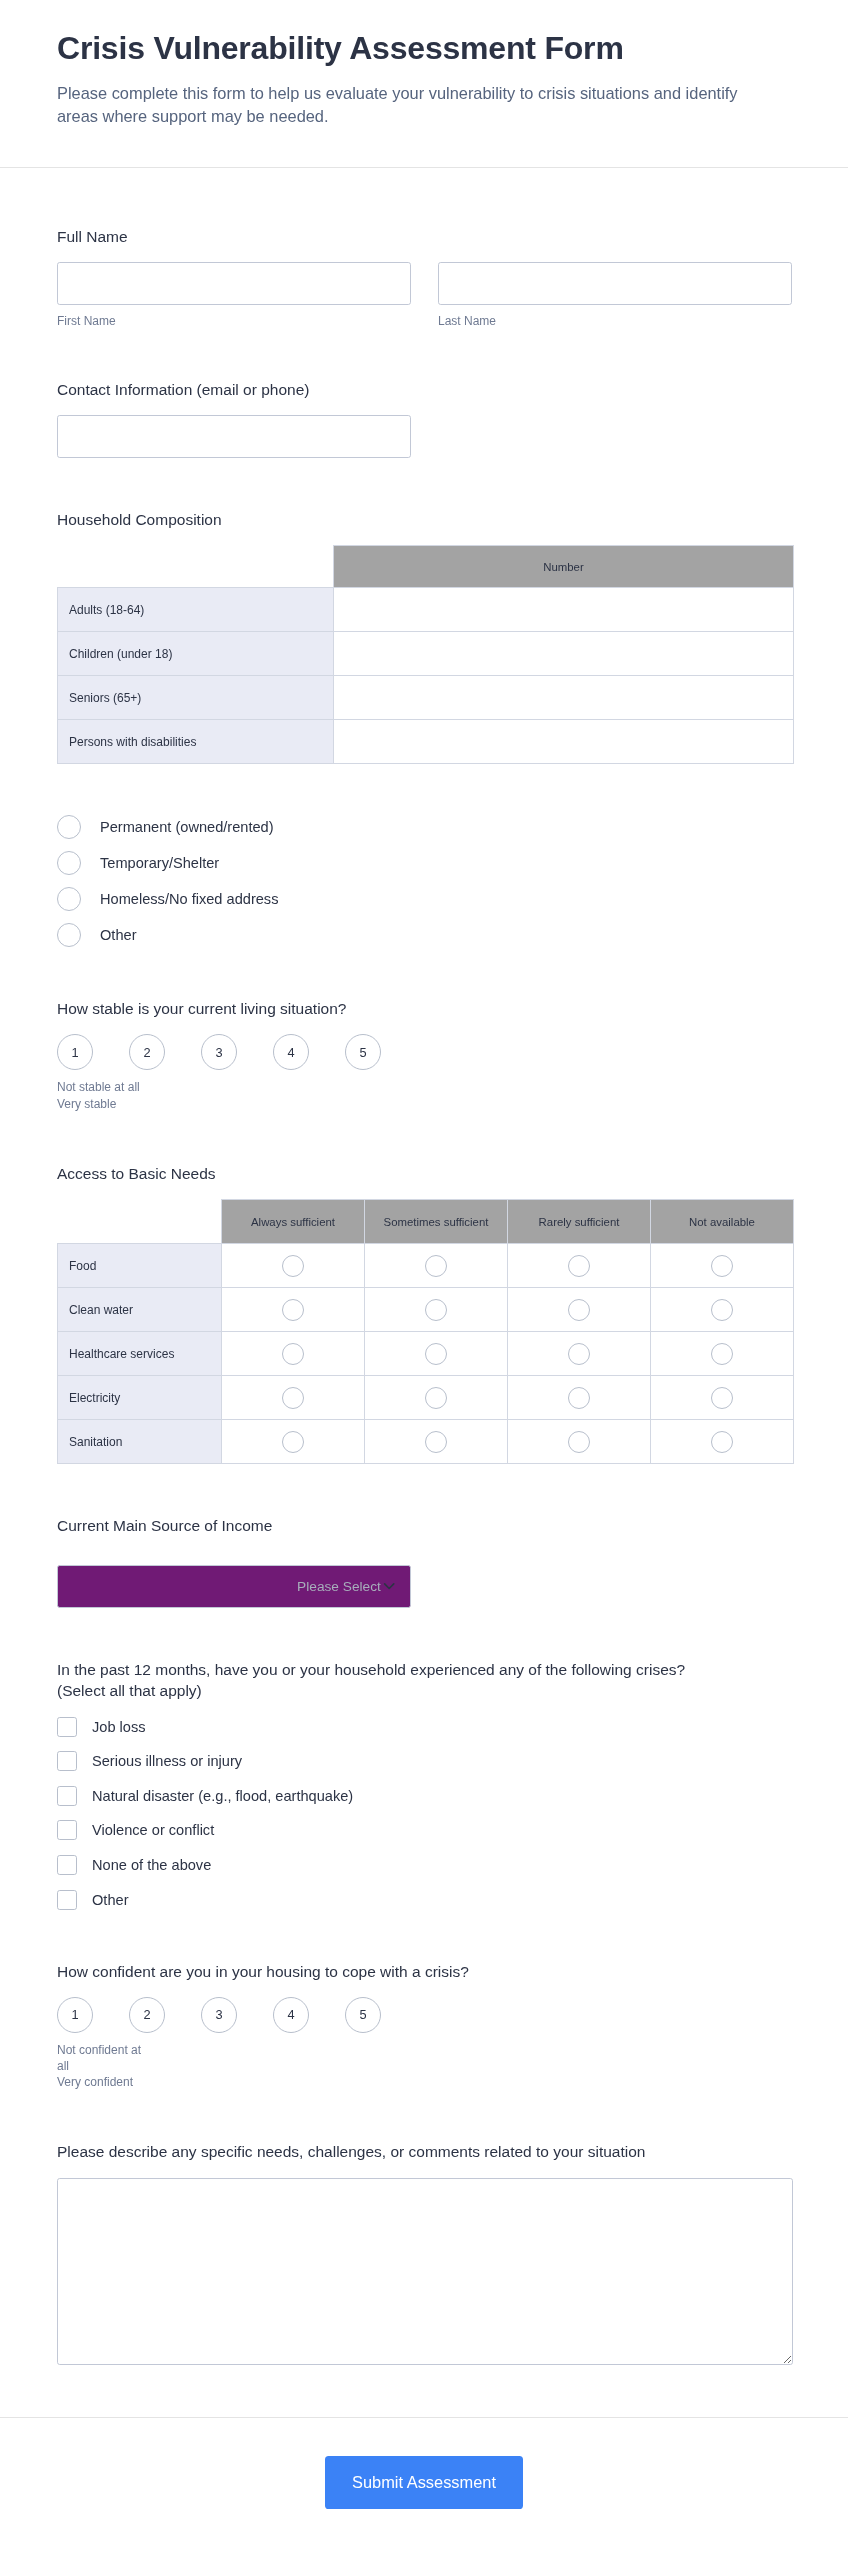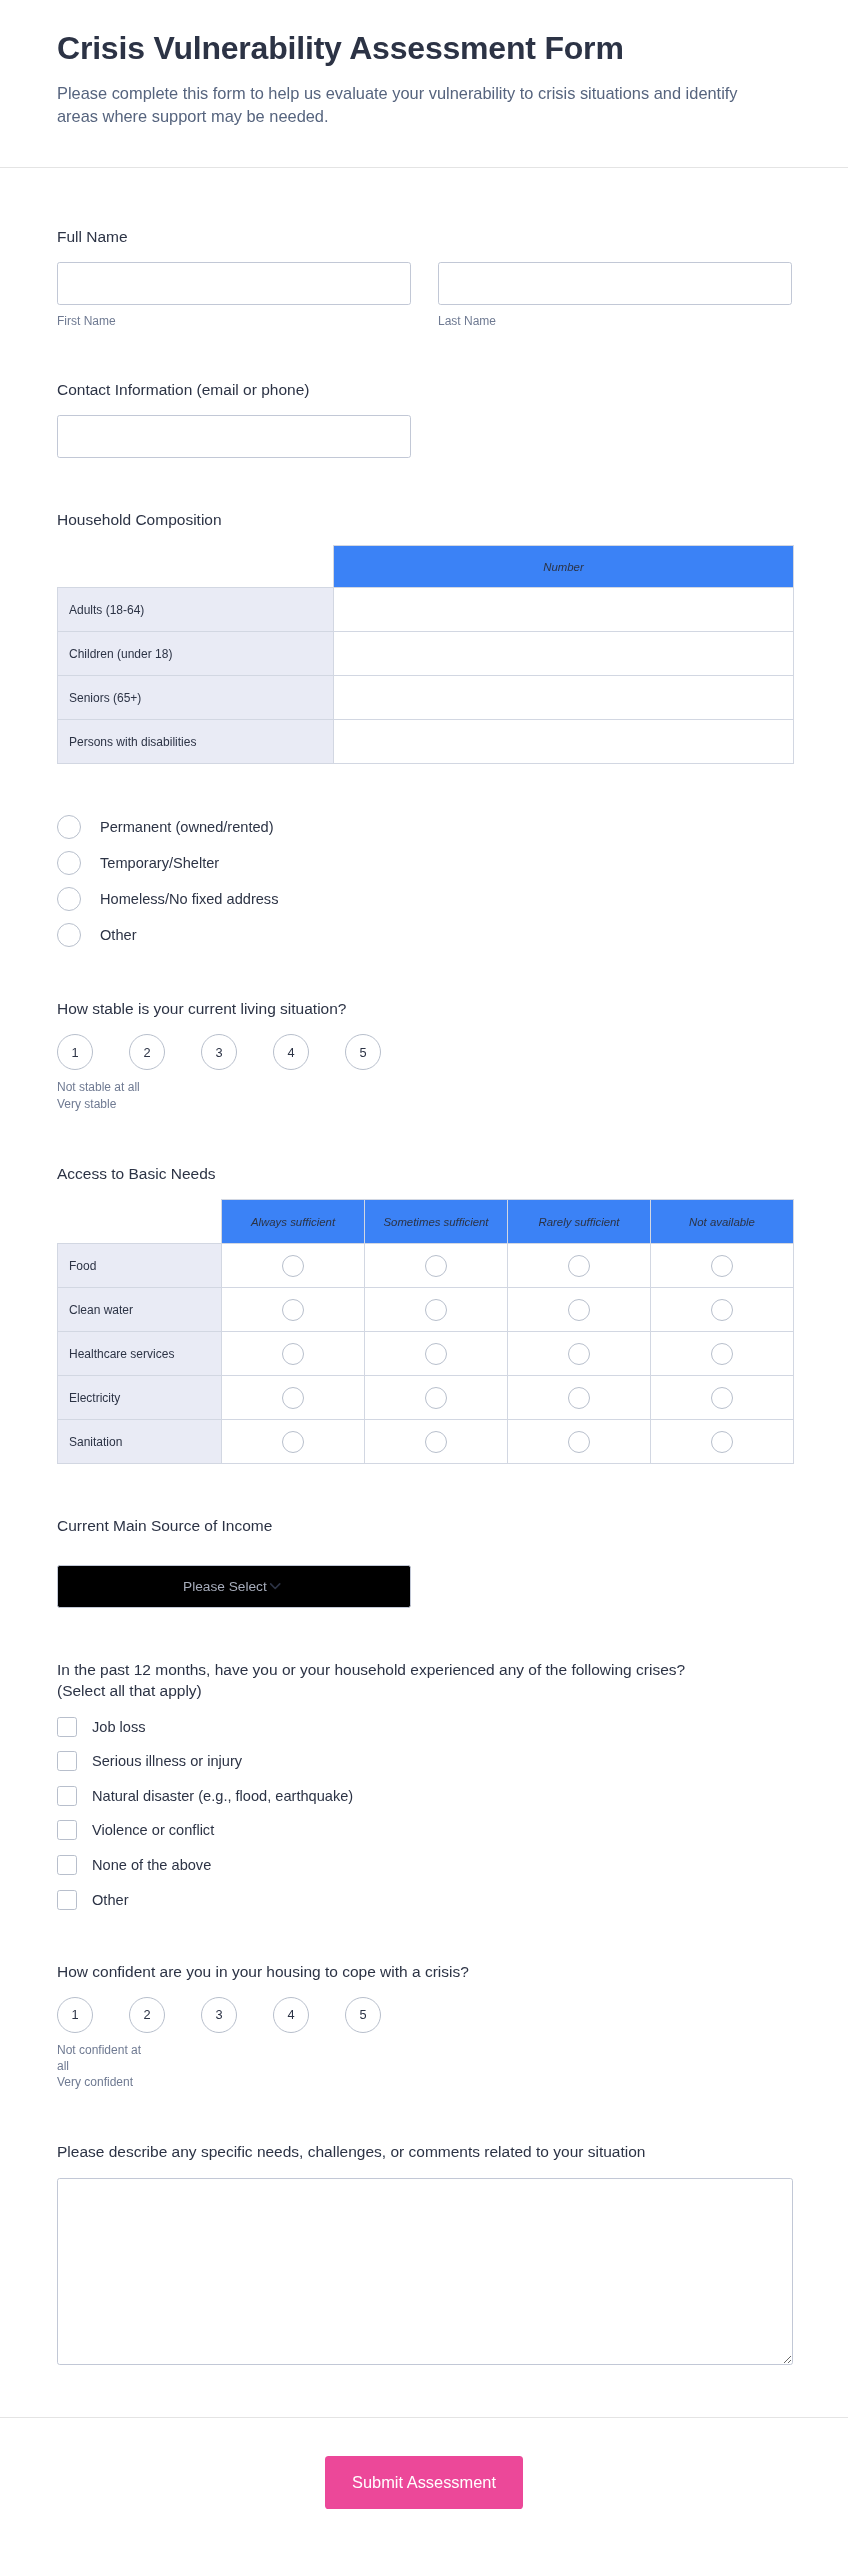--- a/index.html
+++ b/index.html
@@ -58,27 +58,26 @@
   .name-row { display: flex; gap: 27px; }
   .name-col { flex: 1; }
   .sublabel { font-size: 12px; color: #6f7a92; margin-top: 8.2px; }
 
   
   table { border-collapse: collapse; table-layout: fixed; }
   .matrix td, .matrix th { border: 0.9px solid #d2d7e2; }
   .matrix .corner { border: none; background: #fff; }
   .matrix th { font-weight: 400; }
   .matrix .head-cell {
-    background: #3b82f6;
+    background: #a3a3a3;
     font-size: 11.4px;
     color: #2c3345;
     text-align: center;
     height: 42px;
     padding: 0 3px;
-    font-style: italic;
   }
   .matrix .row-label {
     background: #e9ebf5;
     font-size: 12px;
     color: #2c3345;
     text-align: left;
     padding: 0 11px;
     height: 44px;
     font-weight: 400;
   }
@@ -153,24 +152,24 @@
   }
   .scale-min { max-width: 95px; }
   .scale-max { text-align: left; }
 
   
   .select-box {
     width: 354px;
     height: 43px;
     border: 0.9px solid #c2c8d6;
     border-radius: 2.7px;
-    background: #000000;
+    background: #701a75;
     display: flex;
     align-items: center;
-    justify-content: center;
+    justify-content: flex-end;
     padding: 0 12.8px 0 11px;
     cursor: pointer;
     margin-top: 28px;
   }
   .select-value { font-size: 13.7px; color: #a7adbb; }
   .chevron { display: flex; align-items: center; }
 
   
   .textarea {
     width: 736px;
@@ -186,21 +185,21 @@
     outline: none;
   }
 
   
   .form-footer {
     padding: 38px 0 46px 0;
     display: flex;
     justify-content: center;
   }
   .submit-btn {
-    background: #ec4899;
+    background: #3b82f6;
     color: #ffffff;
     font-family: "Liberation Sans", sans-serif;
     font-size: 16.4px;
     font-weight: 500;
     border: none;
     border-radius: 3.6px;
     height: 53px;
     padding: 0 27px;
     cursor: pointer;
   }

